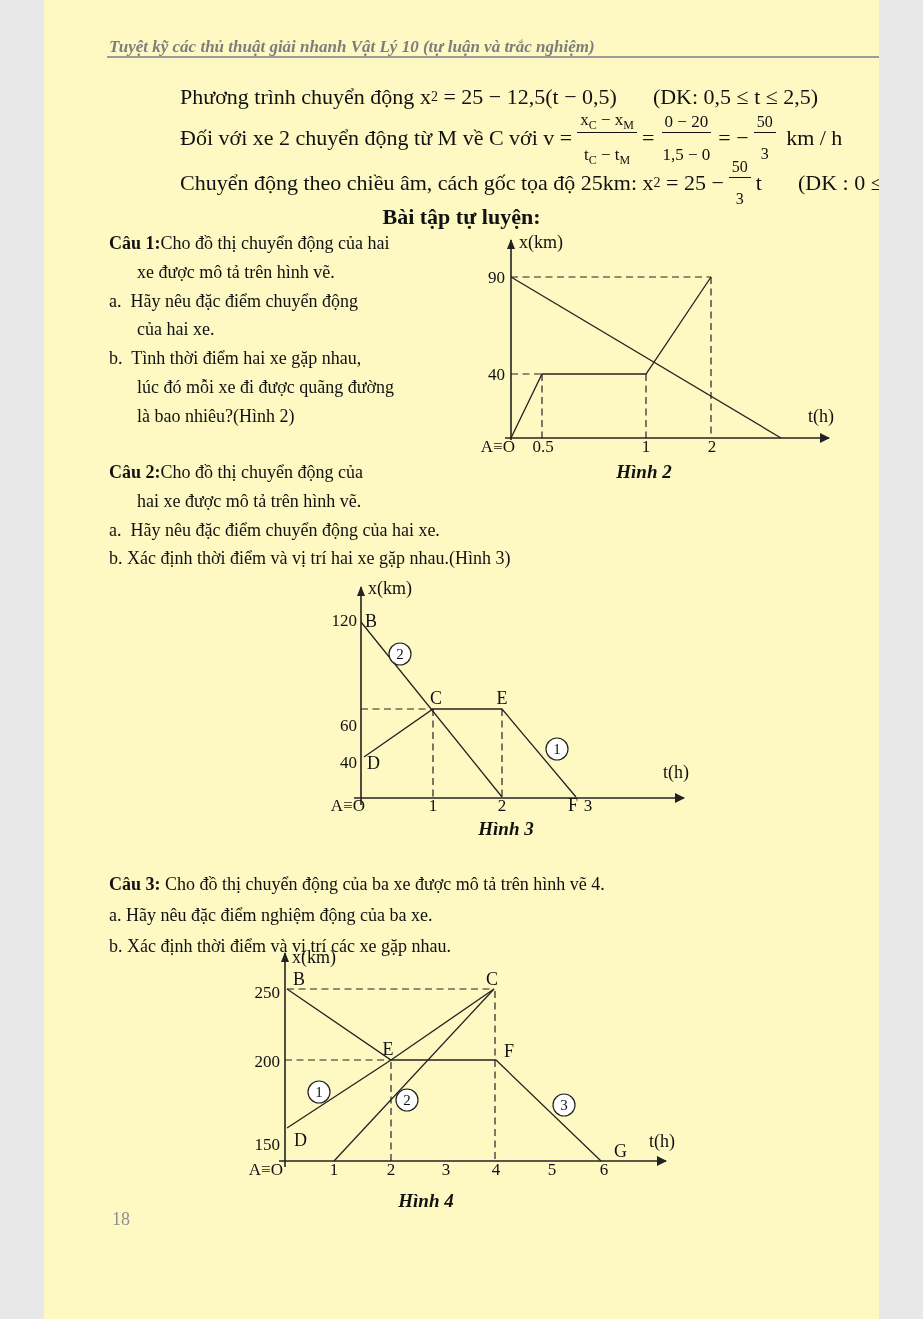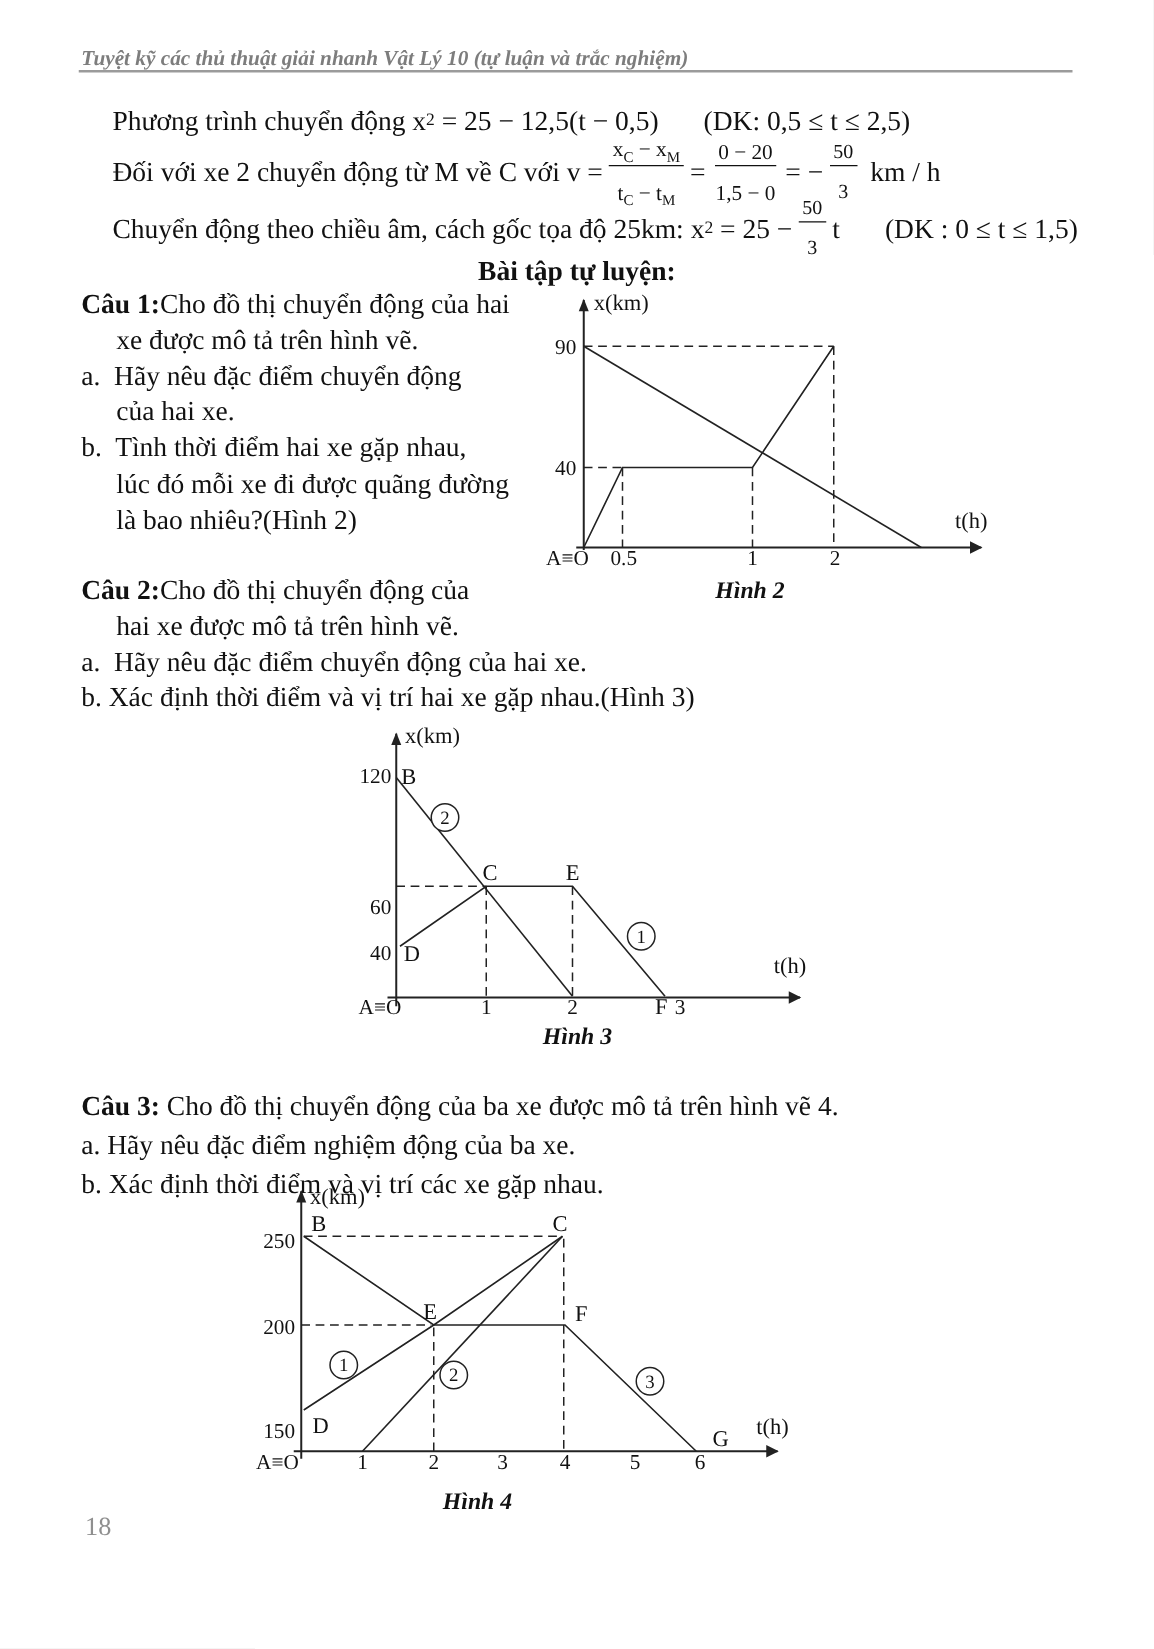--- a/index.html
+++ b/index.html
@@ -1,35 +1,35 @@
 <!DOCTYPE html>
 <html><head>
 <meta charset="utf-8">
 <style>
   html,body{margin:0;padding:0;background:#e8e8e8;}
-  .page{position:relative;width:923px;height:1319px;background:#ffffff;
+  .page{position:relative;width:835px;height:1319px;background:#fef9c3;
         font-family:"Liberation Serif",serif;color:#111;overflow:hidden;margin:0 auto;}
   .abs{position:absolute;}
   .hdr{font-size:17px;font-weight:bold;font-style:italic;color:#7d7d7d;white-space:pre;}
   .rule{border-top:2px solid #9b9b9b;height:0;}
-  .eqline{font-size:22px;display:flex;align-items:center;white-space:pre;}
+  .eqline{font-size:22px;display:flex;align-items:center;white-space:pre;margin-left:46px;}
   .eqline span{white-space:pre;}
   .fr{display:inline-flex;flex-direction:column;align-items:center;
       font-size:17px;line-height:1.15;margin:0 5px;gap:12px;}
   .fr .n{border-bottom:1px solid #111;padding:0 3px;}
   .fr .d{padding:0 3px;}
   .fr sub{font-size:12px;line-height:1;}
   .frs{font-size:16px;}
   sub.v2{font-size:14px;}
   .gap{display:inline-block;width:36px;}
   .sect{font-size:22px;font-weight:bold;text-align:center;width:100%;}
-  .qline{font-size:22px;line-height:28.8px;white-space:pre;}
+  .qline{font-size:18px;line-height:28.8px;white-space:pre;}
   .qline .b{font-weight:bold;}
   .ind{padding-left:28px;}
-  .pgnum{font-size:21px;color:#8f8f8f;}
+  .pgnum{font-size:18px;color:#8f8f8f;}
   svg text{font-family:"Liberation Serif",serif;fill:#111;font-size:17px;}
   svg .ptlbl{font-size:18px;}
   svg .axlbl{font-size:18px;}
   svg .cap{font-size:19px;font-weight:bold;font-style:italic;}
   svg .circtx{font-size:15px;}
   svg line,svg polyline{stroke:#222;fill:none;}
   svg .ax{stroke-width:1.6;}
   svg .sr{stroke-width:1.3;}
   svg .dsh{stroke-width:1.2;stroke-dasharray:7 4.5;}
   svg .ah{fill:#222;stroke:none;}

